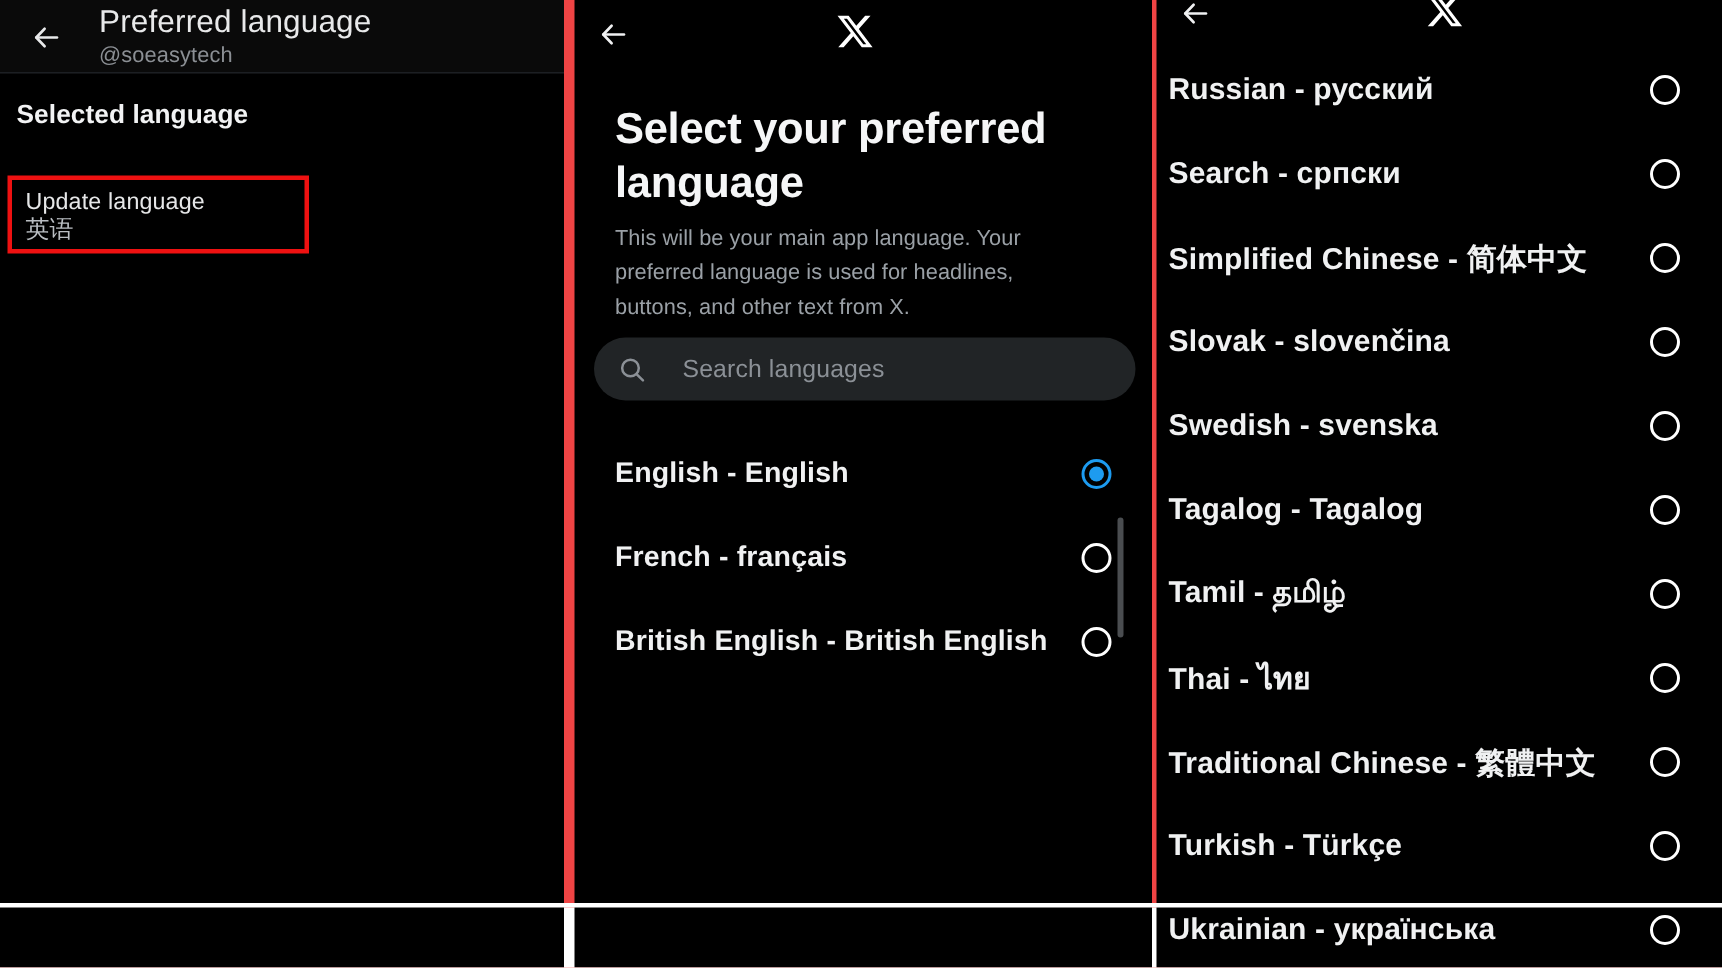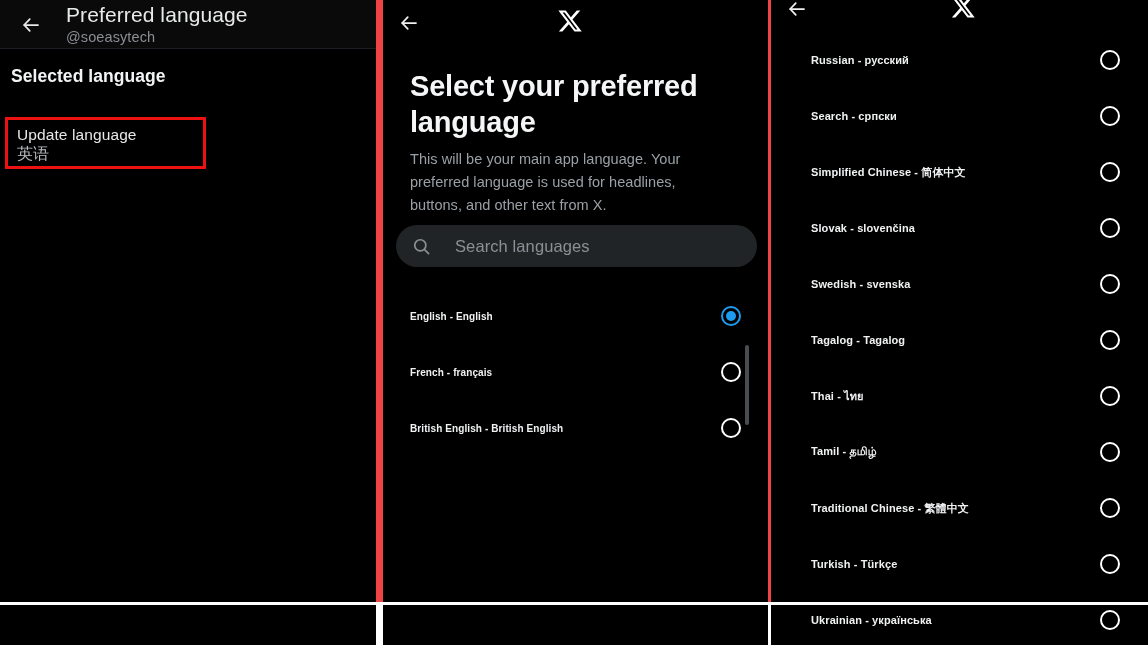--- a/index.html
+++ b/index.html
@@ -161,21 +161,21 @@
   }
   .lang-row {
     position: relative;
     height: 56px;
     display: flex;
     align-items: center;
   }
   .lang-label {
     position: absolute;
     left: 27px;
-    font-size: 10px;
+    font-size: 19px;
     font-weight: 700;
     color: #f0f1f2;
     letter-spacing: .1px;
     white-space: nowrap;
   }
   .radio {
     position: absolute;
     right: 27px;
     width: 20px; height: 20px;
     border-radius: 50%;
@@ -214,21 +214,21 @@
     width: 32px; height: 30px;
     display: flex; align-items: center; justify-content: center;
   }
   #p3-x { left: 179px; top: -6px; width: 26px; height: 26px; }
 
   .p3-list {
     position: absolute;
     left: 0; top: 32px; right: 0;
   }
   .p3-list .lang-row { height: 56px; }
-  .p3-list .lang-label { left: 40px; font-size: 11px; }
+  .p3-list .lang-label { left: 8px; font-size: 20px; }
   .p3-list .radio { right: 28px; }
 
   .bottom-strip {
     position: absolute;
     left: 0; bottom: 0;
     width: 1148px; height: 3px;
     background: #ffffff;
   }
 </style>
 </head>
@@ -337,28 +337,28 @@
         </div>
         <div class="lang-row">
           <div class="lang-label">Swedish - svenska</div>
           <div class="radio"></div>
         </div>
         <div class="lang-row">
           <div class="lang-label">Tagalog - Tagalog</div>
           <div class="radio"></div>
         </div>
         <div class="lang-row">
+          <div class="lang-label">Tamil - தமிழ்</div>
+          <div class="radio"></div>
+        </div>
+        <div class="lang-row">
           <div class="lang-label">Thai - ไทย</div>
           <div class="radio"></div>
         </div>
         <div class="lang-row">
-          <div class="lang-label">Tamil - தமிழ்</div>
-          <div class="radio"></div>
-        </div>
-        <div class="lang-row">
           <div class="lang-label">Traditional Chinese - 繁體中文</div>
           <div class="radio"></div>
         </div>
         <div class="lang-row">
           <div class="lang-label">Turkish - Türkçe</div>
           <div class="radio"></div>
         </div>
         <div class="lang-row">
           <div class="lang-label">Ukrainian - українська</div>
           <div class="radio"></div>

